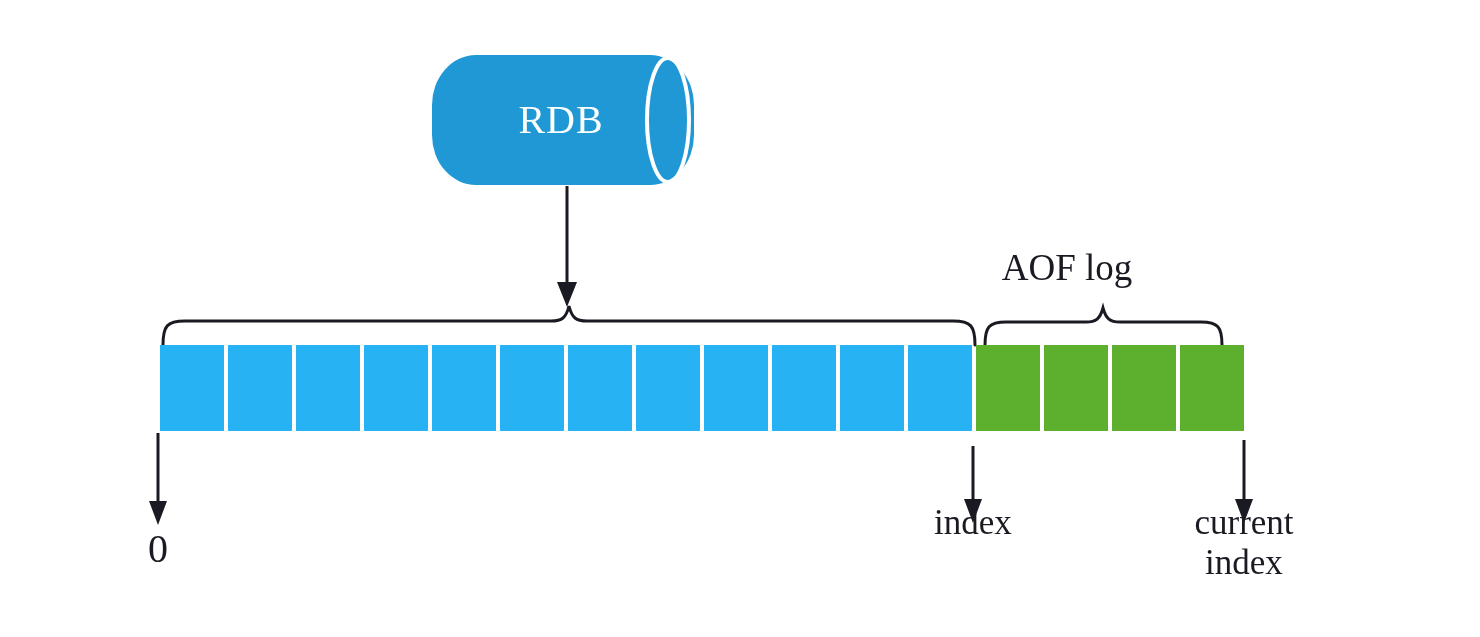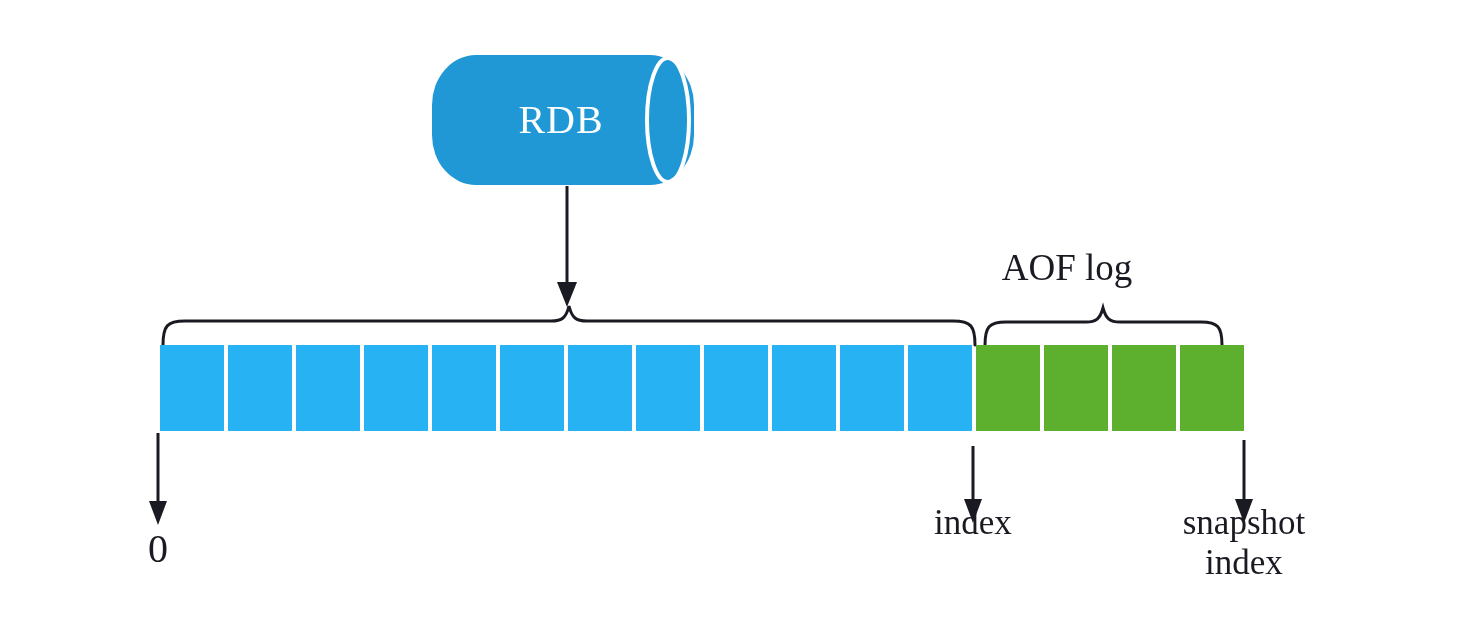--- a/index.html
+++ b/index.html
@@ -130,17 +130,17 @@
       <div class="cell" style="background: rgb(92, 176, 45);"></div>
     </div>
 
   <div class="zero-label">0</div>
 
   <div class="idx-label snap">
     <div>index</div>
   </div>
 
   <div class="idx-label curr">
-    <div>snapshot</div>
+    <div>current</div>
     <div>index</div>
   </div>
 
 </div>
 
 </body></html>

